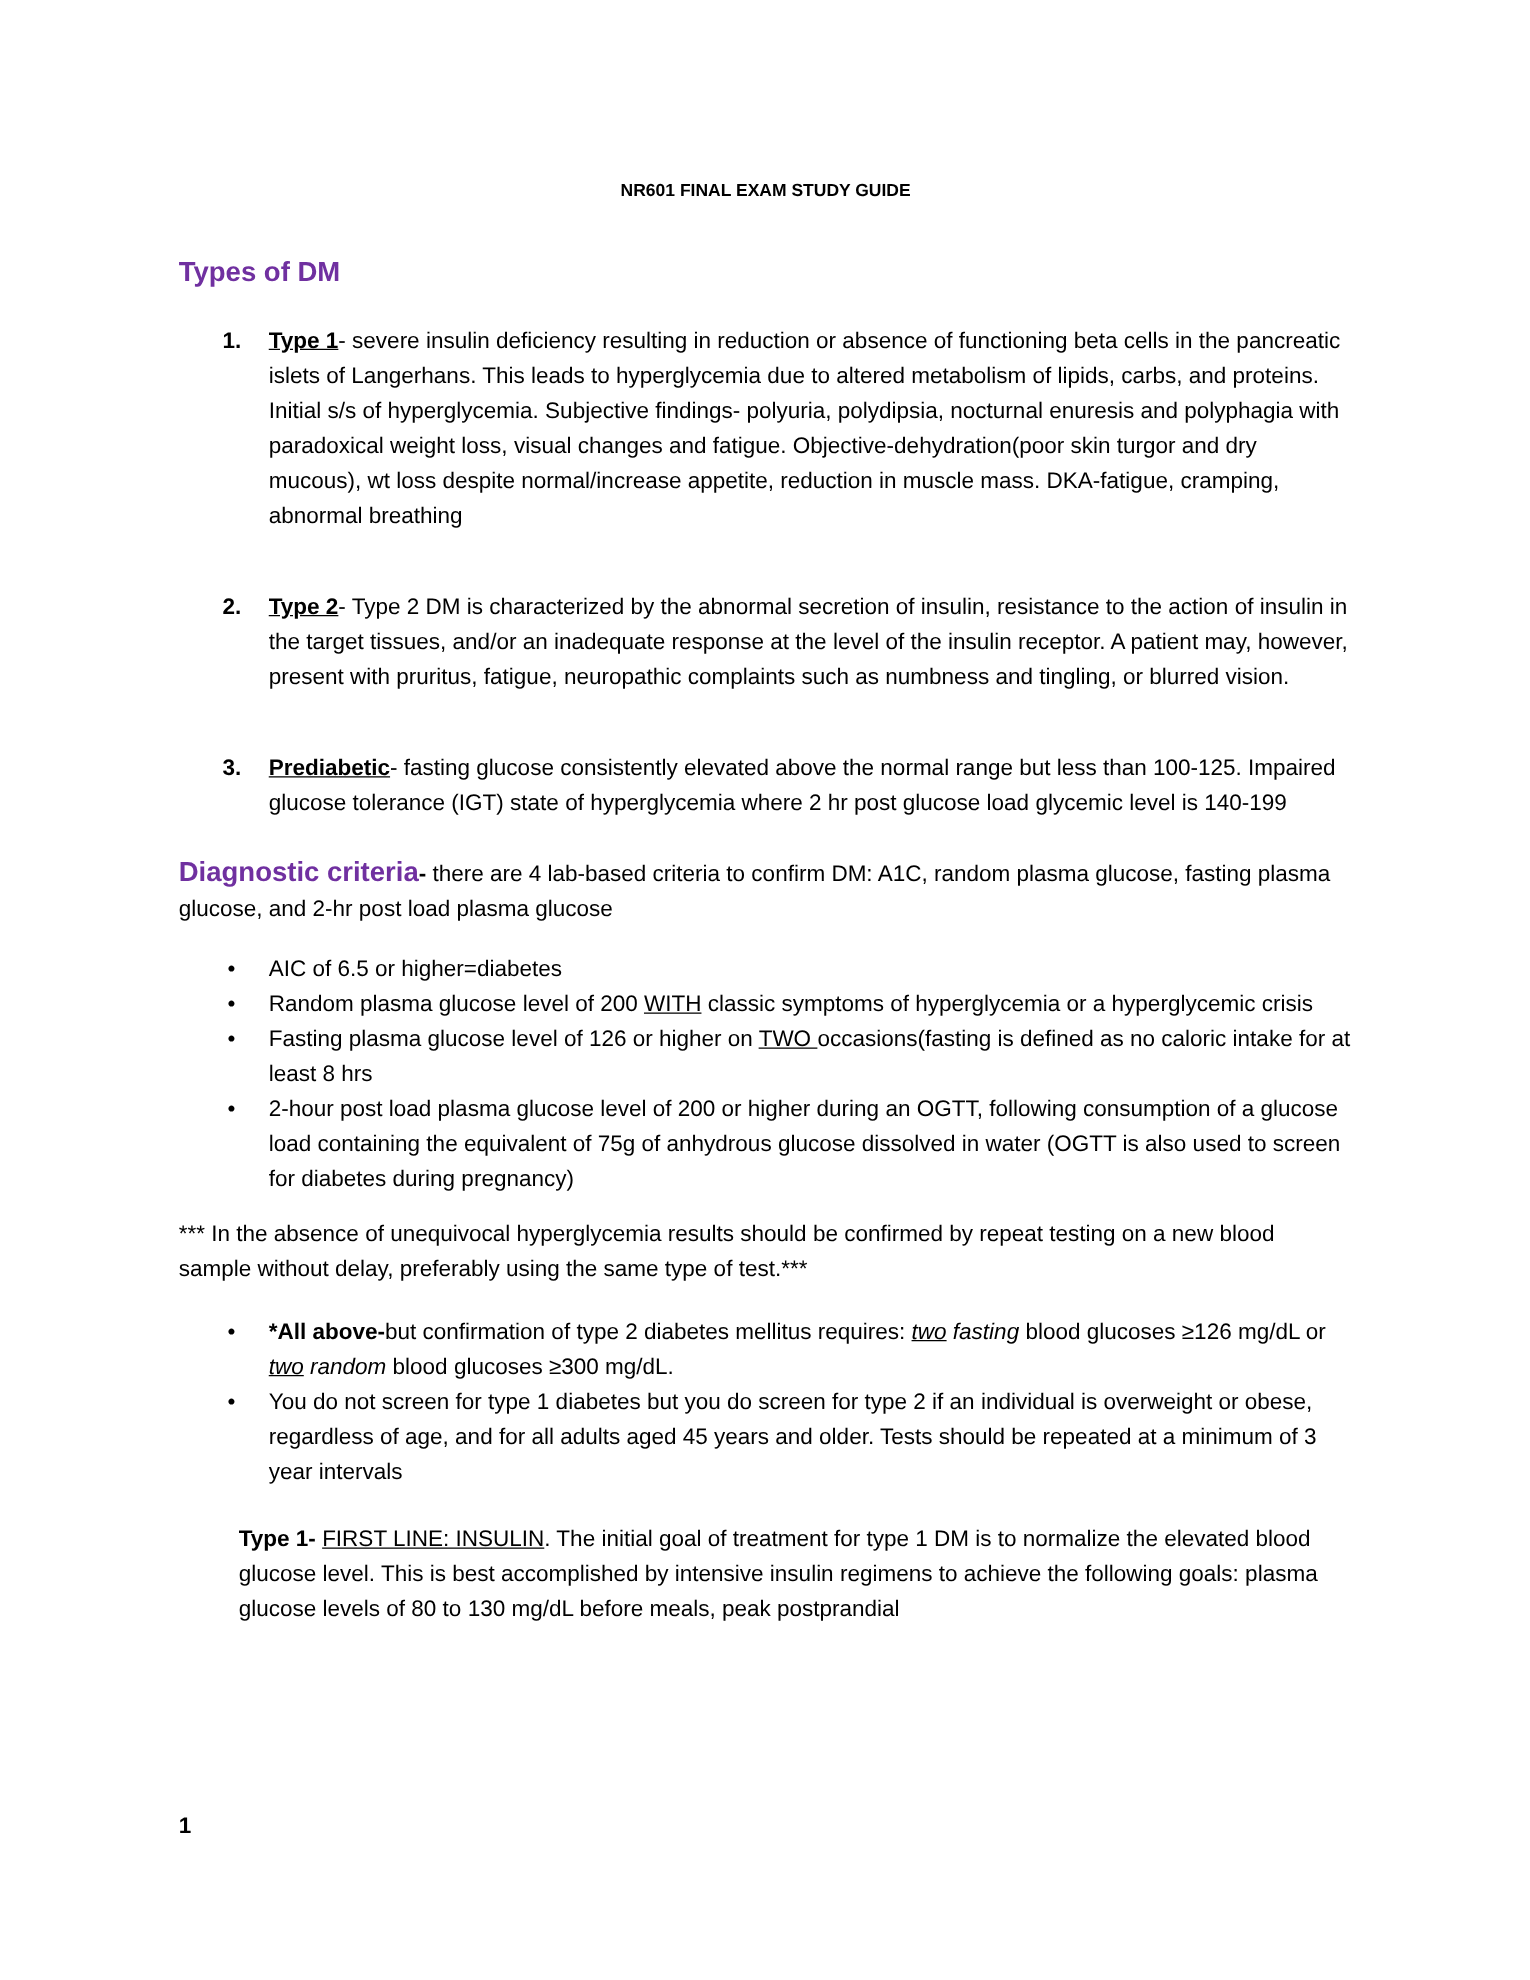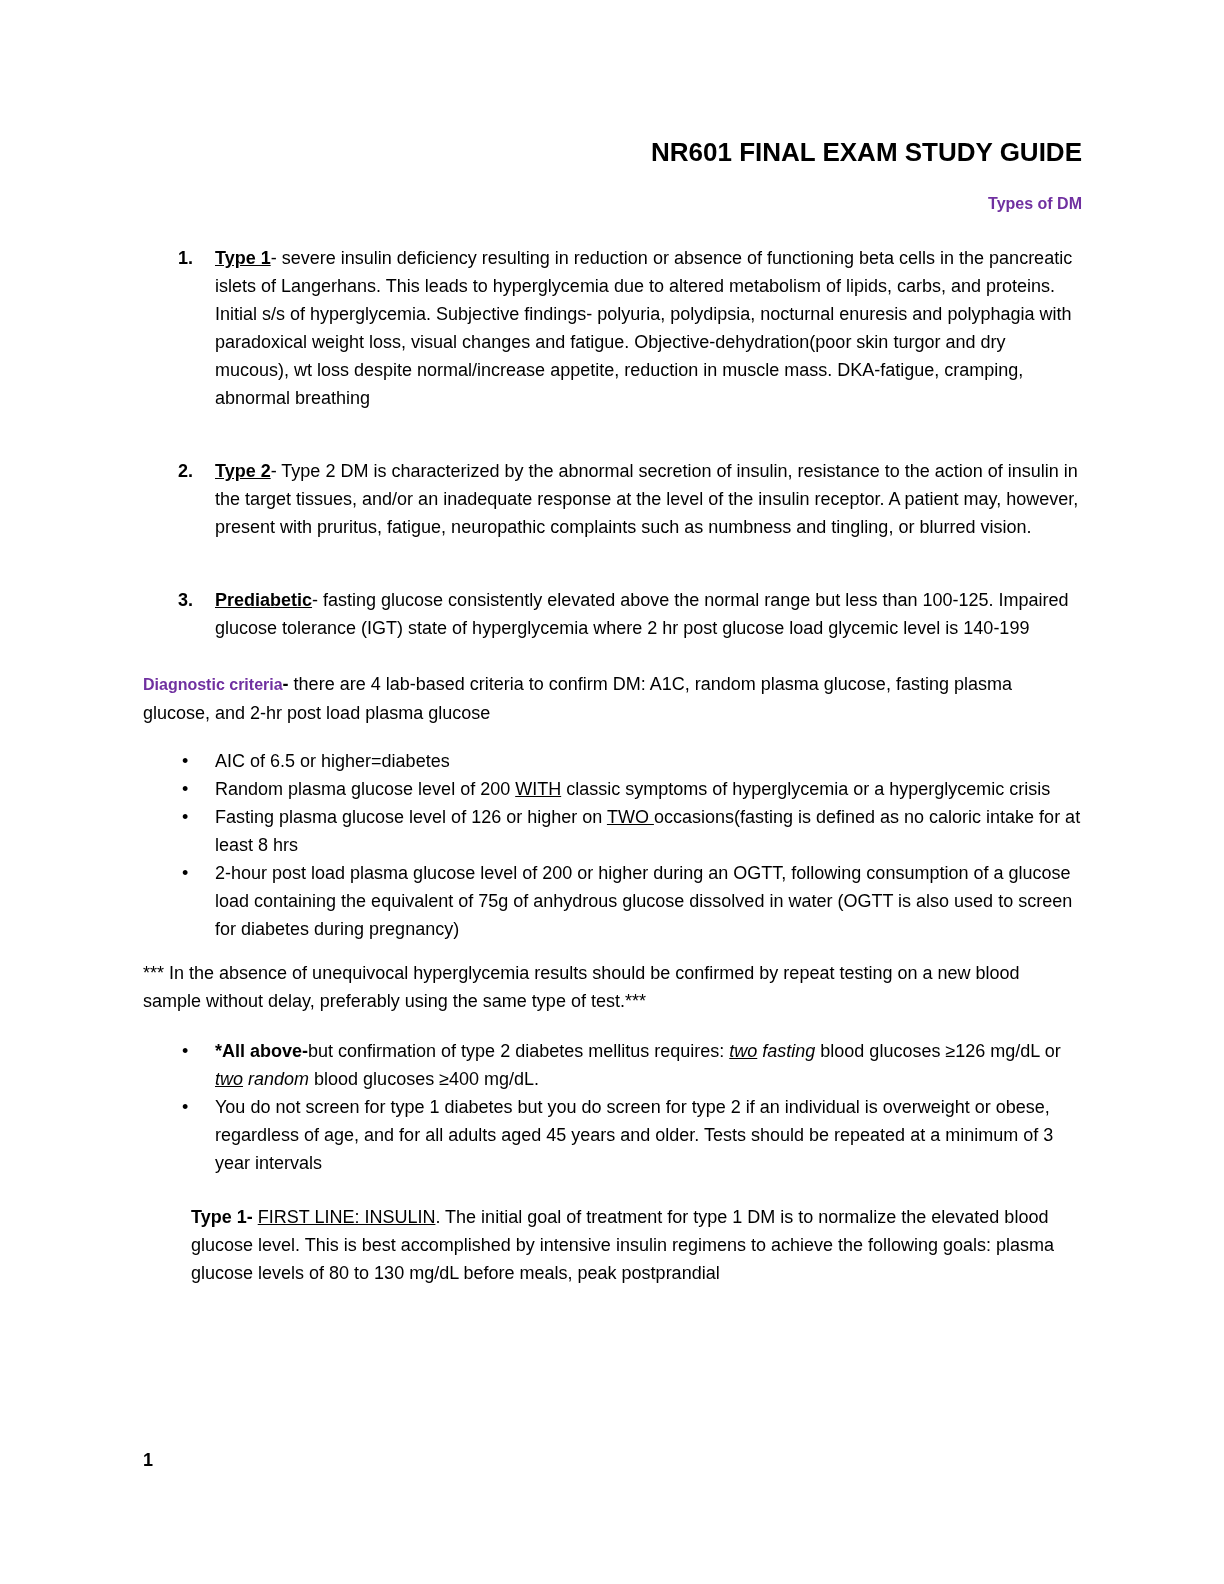--- a/index.html
+++ b/index.html
@@ -10,38 +10,37 @@
     position: relative;
     background: #ffffff;
     color: #000000;
     font-family: "Liberation Sans", sans-serif;
     font-size: 18px;
     line-height: 28px;
     padding: 136px 142px 0 143px;
     overflow: hidden;
   }
   .doc-title {
-    font-size: 26px;
+    font-size: 14px;
     line-height: 32px;
     font-weight: bold;
-    text-align: right;
-    margin: 0 0 22px 0;
+    text-align: center;
+    margin: 0 0 36px 0;
   }
   .week-line { margin: 0 0 20px 0; }
   .hl {
     background: #00e5e5;
     padding: 2px 3px 2px 0;
   }
   .h-purple {
     color: #7030A0;
     font-weight: bold;
-    font-size: 16px;
+    font-size: 22px;
     line-height: 28px;
     margin: 0 0 26px 0;
-    text-align: right;
   }
   .h-purple .dash { color: #000000; }
   .num-item {
     display: flex;
     margin: 0 0 45px 35px;
   }
   .num-item.last { margin-bottom: 28px; }
   .num-marker {
     flex: 0 0 37px;
     font-weight: bold;
@@ -114,21 +113,21 @@
       <span class="bullet-marker">•</span>
       <span class="bullet-body">2-hour post load plasma glucose level of 200 or higher during an OGTT, following consumption of a glucose load containing the equivalent of 75g of anhydrous glucose dissolved in water (OGTT is also used to screen for diabetes during pregnancy)</span>
     </div>
   </div>
 
   <div class="note-para">*** In the absence of unequivocal hyperglycemia results should be confirmed by repeat testing on a new blood sample without delay, preferably using the same type of test.***</div>
 
   <div class="bullets-group">
     <div class="bullet-item">
       <span class="bullet-marker">•</span>
-      <span class="bullet-body"><span class="b">*All above-</span><span>but confirmation of type 2 diabetes mellitus requires: </span><span class="ui">two</span><span> </span><span class="i">fasting</span><span> blood glucoses ≥126 mg/dL or </span><span class="ui">two</span><span> </span><span class="i">random</span><span> blood glucoses ≥400 mg/dL.</span></span>
+      <span class="bullet-body"><span class="b">*All above-</span><span>but confirmation of type 2 diabetes mellitus requires: </span><span class="ui">two</span><span> </span><span class="i">fasting</span><span> blood glucoses ≥126 mg/dL or </span><span class="ui">two</span><span> </span><span class="i">random</span><span> blood glucoses ≥300 mg/dL.</span></span>
     </div>
     <div class="bullet-item">
       <span class="bullet-marker">•</span>
       <span class="bullet-body">You do not screen for type 1 diabetes but you do screen for type 2 if an individual is overweight or obese, regardless of age, and for all adults aged 45 years and older. Tests should be repeated at a minimum of 3 year intervals</span>
     </div>
   </div>
 
 
   <div class="indent-para">
     <span class="b">Type 1-</span><span> </span><span class="u">FIRST LINE: INSULIN</span><span>.  The initial goal of treatment for type 1 DM is to normalize the elevated blood glucose level. This is best accomplished by intensive insulin regimens to achieve the following goals: plasma glucose levels of 80 to 130 mg/dL before meals, peak postprandial</span>

